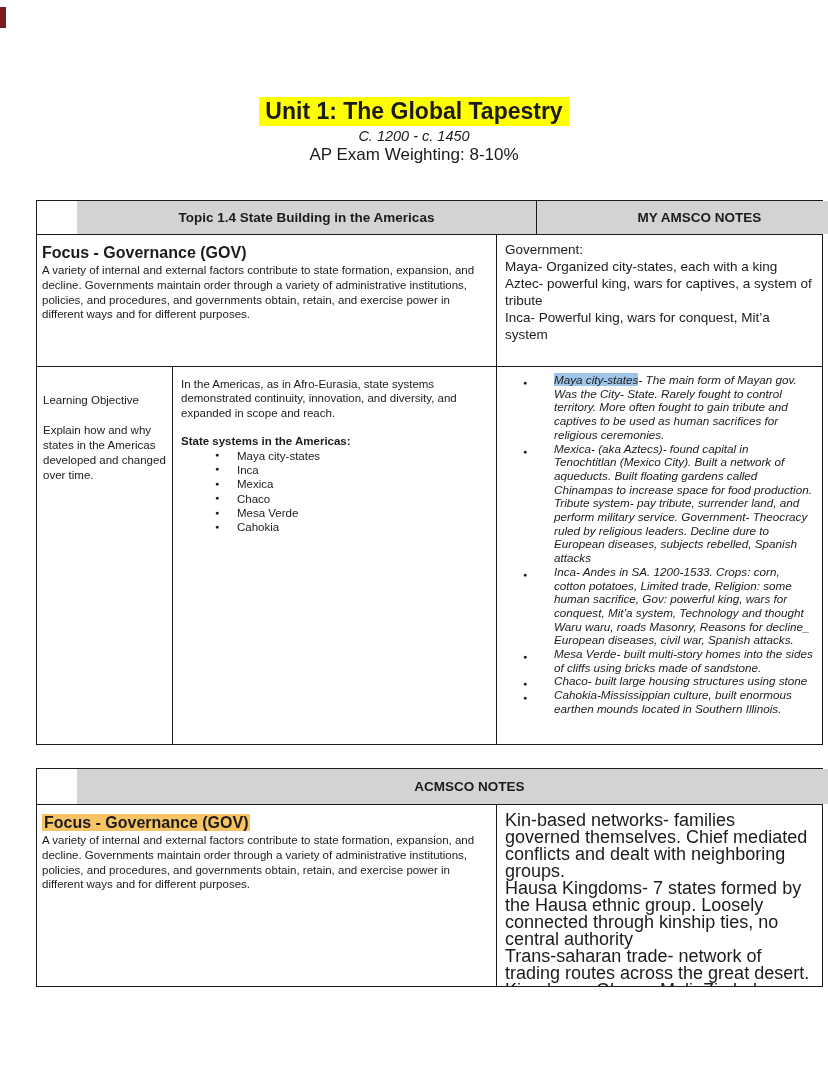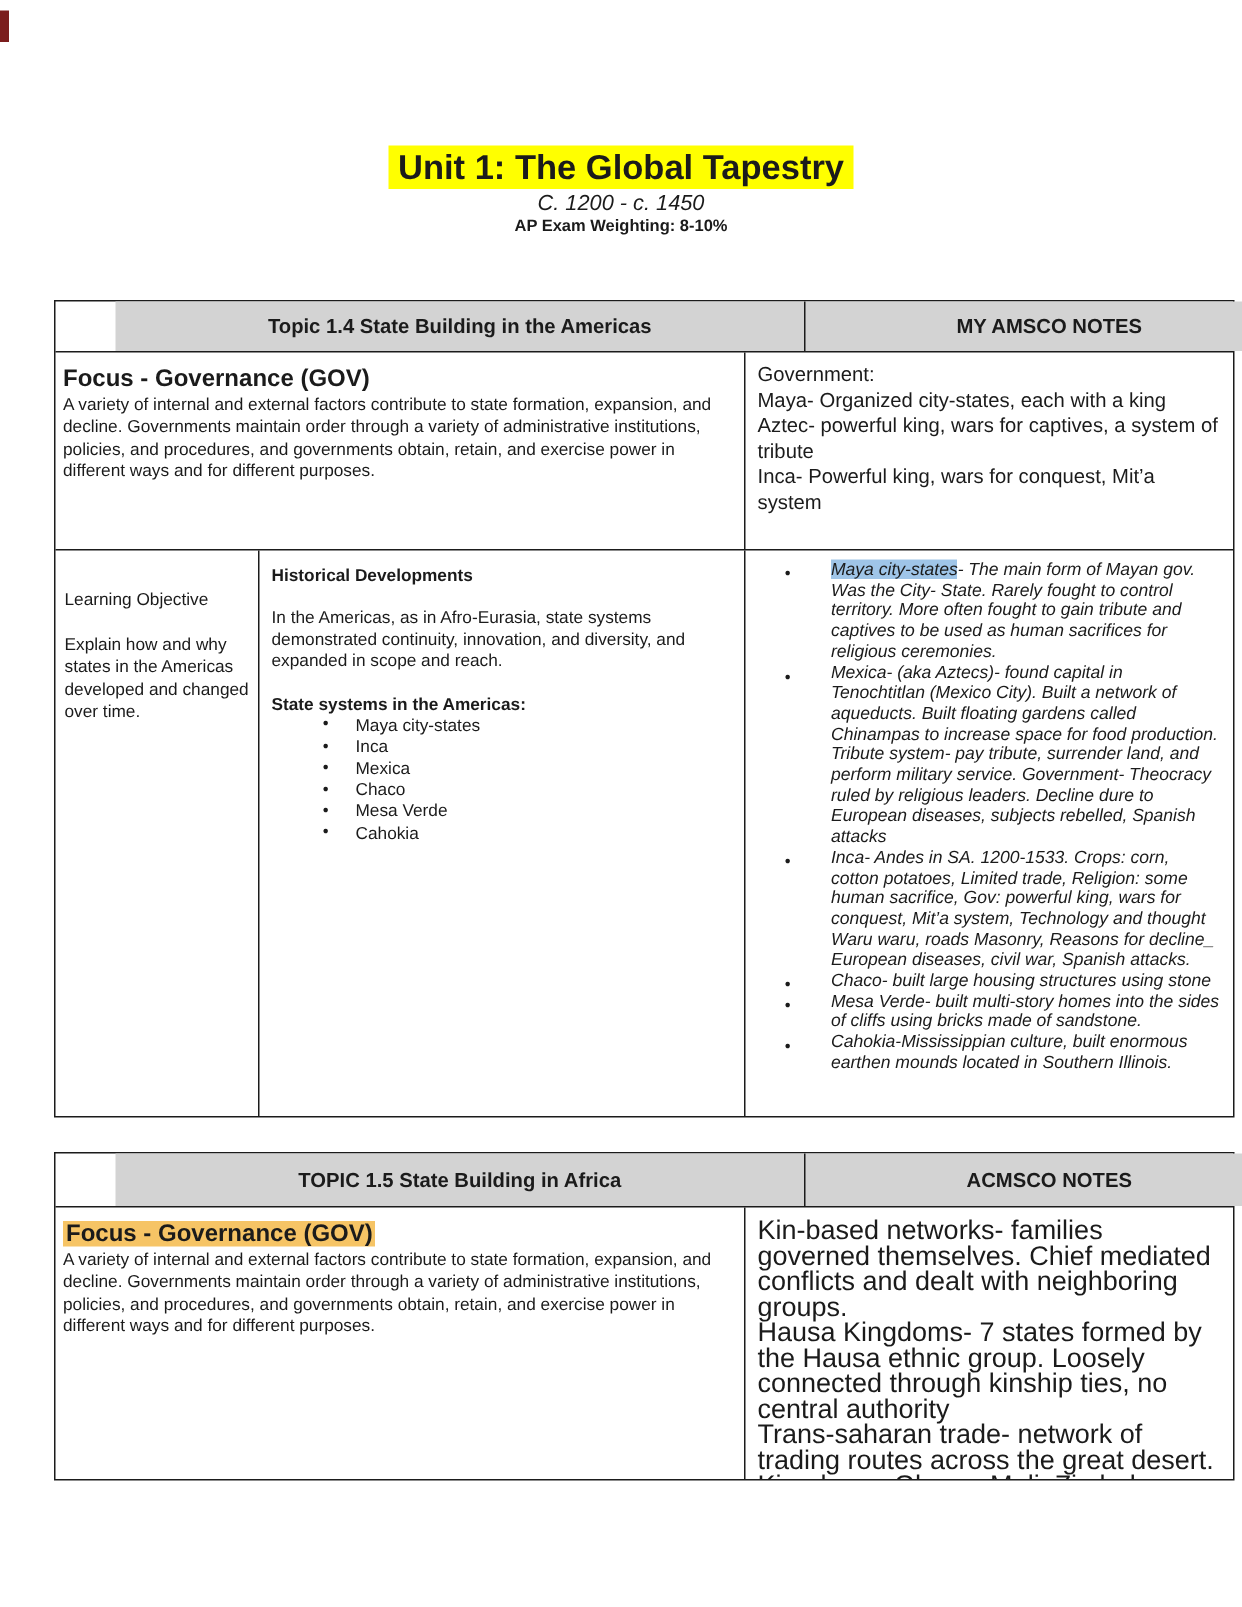--- a/index.html
+++ b/index.html
@@ -9,21 +9,21 @@
     background: #ffffff; color: #1b1b1b;
     font-family: "Liberation Sans", sans-serif;
     overflow: hidden;
   }
 
   .corner-mark { position: absolute; left: 0; top: 7px; width: 6px; height: 21px; background: var(--corner-mark, #7b1d1d); }
 
   .title-block { position: absolute; top: 97px; left: 0; width: 100%; text-align: center; }
   .doc-title { display: inline-block; font-size: 23px; font-weight: bold; background: var(--title-highlight, #ffff00); padding: 1px 6px; }
   .doc-subtitle { font-size: 14.5px; font-style: italic; margin-top: 2px; }
-  .doc-weighting { font-size: 11px; margin-top: 1px; font-weight: bold; }
+  .doc-weighting { font-size: 17px; margin-top: 1px; }
 
   .doc-table {
     position: absolute; left: 36px; width: 787px;
     border: 1.5px solid #1b1b1b;
     display: flex; flex-direction: column;
   }
   #table1 { top: 200px; height: 545px; }
   #table2 { top: 768px; height: 219px; }
 
   .t-row { display: flex; width: 100%; border-top: 1.5px solid #1b1b1b; }
@@ -99,49 +99,47 @@
 Inca- Powerful king, wars for conquest, Mit’a system</div>
     </div>
 
     <div class="t-row grow">
       <div class="t-cell lo-cell">
         <p class="lo-heading">Learning Objective</p>
         <p class="lo-body">Explain how and why states in the Americas developed and changed over time.</p>
       </div>
 
       <div class="t-cell hd-cell">
-        <p class="hd-heading">Historical Developments</p>
         <p class="hd-body">In the Americas, as in Afro-Eurasia, state systems demonstrated continuity, innovation, and diversity, and expanded in scope and reach.</p>
         <p class="hd-subheading">State systems in the Americas:</p>
         <ul class="hd-list">
           <li>Maya city-states</li>
           <li>Inca</li>
           <li>Mexica</li>
           <li>Chaco</li>
           <li>Mesa Verde</li>
           <li>Cahokia</li>
         </ul>
       </div>
 
       <div class="t-cell amsco-cell col-right">
         <ul class="amsco-list">
           <li><span class="hl-blue">Maya city-states</span><span>- The main form of Mayan gov. Was the City- State. Rarely fought to control territory. More often fought to gain tribute and captives to be used as human sacrifices for religious ceremonies.</span></li>
           <li>Mexica- (aka Aztecs)- found capital in Tenochtitlan (Mexico City). Built a network of aqueducts. Built floating gardens called Chinampas to increase space for food production. Tribute system- pay tribute, surrender land, and perform military service. Government- Theocracy ruled by religious leaders. Decline dure to European diseases, subjects rebelled, Spanish attacks</li>
           <li>Inca- Andes in SA. 1200-1533. Crops: corn, cotton potatoes, Limited trade, Religion: some human sacrifice, Gov: powerful king, wars for conquest, Mit’a system, Technology and thought Waru waru, roads Masonry, Reasons for decline_ European diseases, civil war, Spanish attacks.</li>
+          <li>Mesa Verde- built multi-story homes into the sides of cliffs using bricks made of sandstone.</li>
           <li>Chaco- built large housing structures using stone</li>
-          <li>Mesa Verde- built multi-story homes into the sides of cliffs using bricks made of sandstone.</li>
           <li>Cahokia-Mississippian culture, built enormous earthen mounds located in Southern Illinois.</li>
         </ul>
       </div>
     </div>
   </div>
 
   <div class="doc-table" id="table2">
     <div class="t-row header-row">
-      <div class="t-cell header-cell col-left">TOPIC 1.5 State Building in Africa</div>
       <div class="t-cell header-cell col-right">ACMSCO NOTES</div>
     </div>
 
     <div class="t-row grow">
       <div class="t-cell focus-cell col-left">
         <div class="focus-heading"><span class="hl-orange">Focus - Governance (GOV)</span></div>
         <div>A variety of internal and external factors contribute to state formation, expansion, and decline. Governments maintain order through a variety of administrative institutions, policies, and procedures, and governments obtain, retain, and exercise power in different ways and for different purposes.</div>
       </div>
       <div class="t-cell acmsco-notes col-right">Kin-based networks- families governed themselves. Chief mediated conflicts and dealt with neighboring groups.
 Hausa Kingdoms- 7 states formed by the Hausa ethnic group. Loosely connected through kinship ties, no central authority

